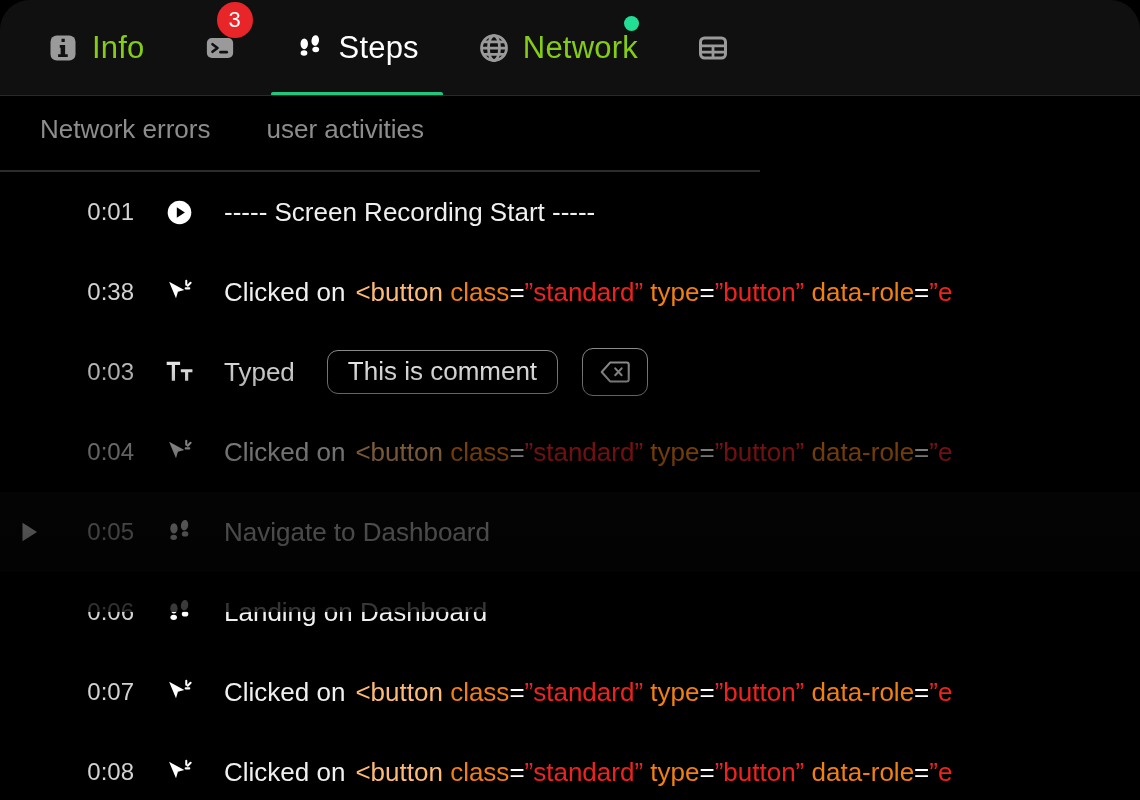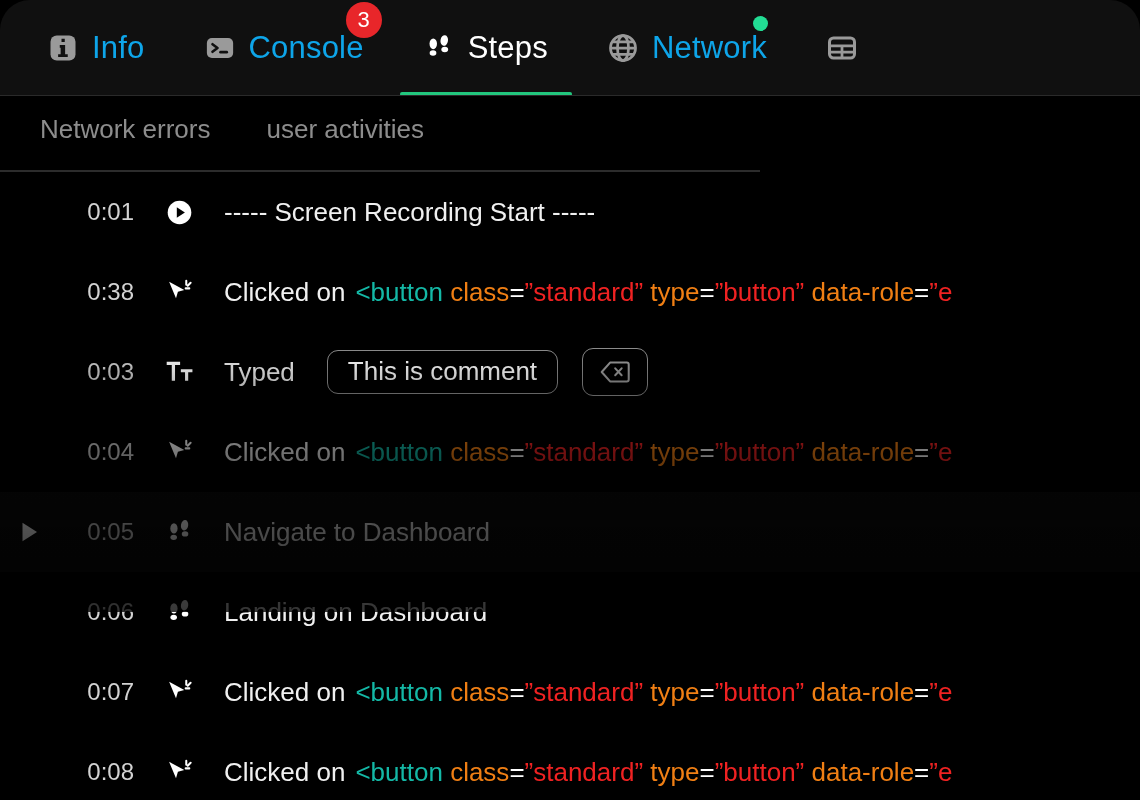--- a/index.html
+++ b/index.html
@@ -41,21 +41,21 @@
     align-items: center;
     gap: 14px;
     padding: 0 30px;
     height: 96px;
     box-sizing: border-box;
     white-space: nowrap;
     cursor: pointer;
   }
   .tab-label {
     font-size: 31px;
-    color: #0ea5e9;
+    color: #84cc16;
     letter-spacing: 0.2px;
   }
   .tab.active .tab-label { color: #ffffff; }
   .tab-underline {
     position: absolute;
     left: 6px; right: 6px;
     bottom: 0;
     height: 4px;
     background: #22c77e;
     border-radius: 2px;
@@ -154,21 +154,21 @@
   .step-text {
     font-size: 26px;
     color: #f0f0f0;
     display: flex;
     align-items: center;
     gap: 0;
   }
   .step-text .lead { margin-right: 10px; }
 
   
-  .s-tag   { color: #14b8a6; }
+  .s-tag   { color: #fdba74; }
   .s-attr  { color: #f07f14; }
   .s-eq    { color: #ffffff; }
   .s-val   { color: #ef2222; }
 
   .pill {
     display: inline-flex;
     align-items: center;
     justify-content: center;
     border: 1.5px solid #8c8c8c;
     border-radius: 11px;
@@ -222,21 +222,20 @@
         <span class="tab-label">Info</span>
       </div>
       <div class="tab">
         <span class="tabicon">
           <svg width="30" height="30" viewBox="0 0 24 24">
       <rect x="1.5" y="4" width="21" height="16" rx="4" fill="#9a9a9a"></rect>
       <path d="M6 9l4 3-4 3" fill="none" stroke="#101010" stroke-width="2.1" stroke-linecap="round" stroke-linejoin="round"></path>
       <path d="M12.4 15.3h5" stroke="#101010" stroke-width="2.1" stroke-linecap="round"></path>
     </svg>
         </span>
-        <span class="tab-label">Console</span>
         <span class="badge-count">3</span>
       </div>
       <div class="tab active">
         <span class="tabicon">
           <svg width="30" height="30" viewBox="0 0 24 24">
       <ellipse cx="7.4" cy="8.6" rx="3.0" ry="4.3" fill="#ffffff"></ellipse>
       <ellipse cx="7.2" cy="16.0" rx="2.7" ry="2.2" fill="#ffffff"></ellipse>
       <ellipse cx="16.2" cy="6.0" rx="3.0" ry="4.3" fill="#ffffff" transform="rotate(9 16.2 6)"></ellipse>
       <ellipse cx="16.6" cy="13.2" rx="2.7" ry="2.2" fill="#ffffff"></ellipse>
     </svg>

